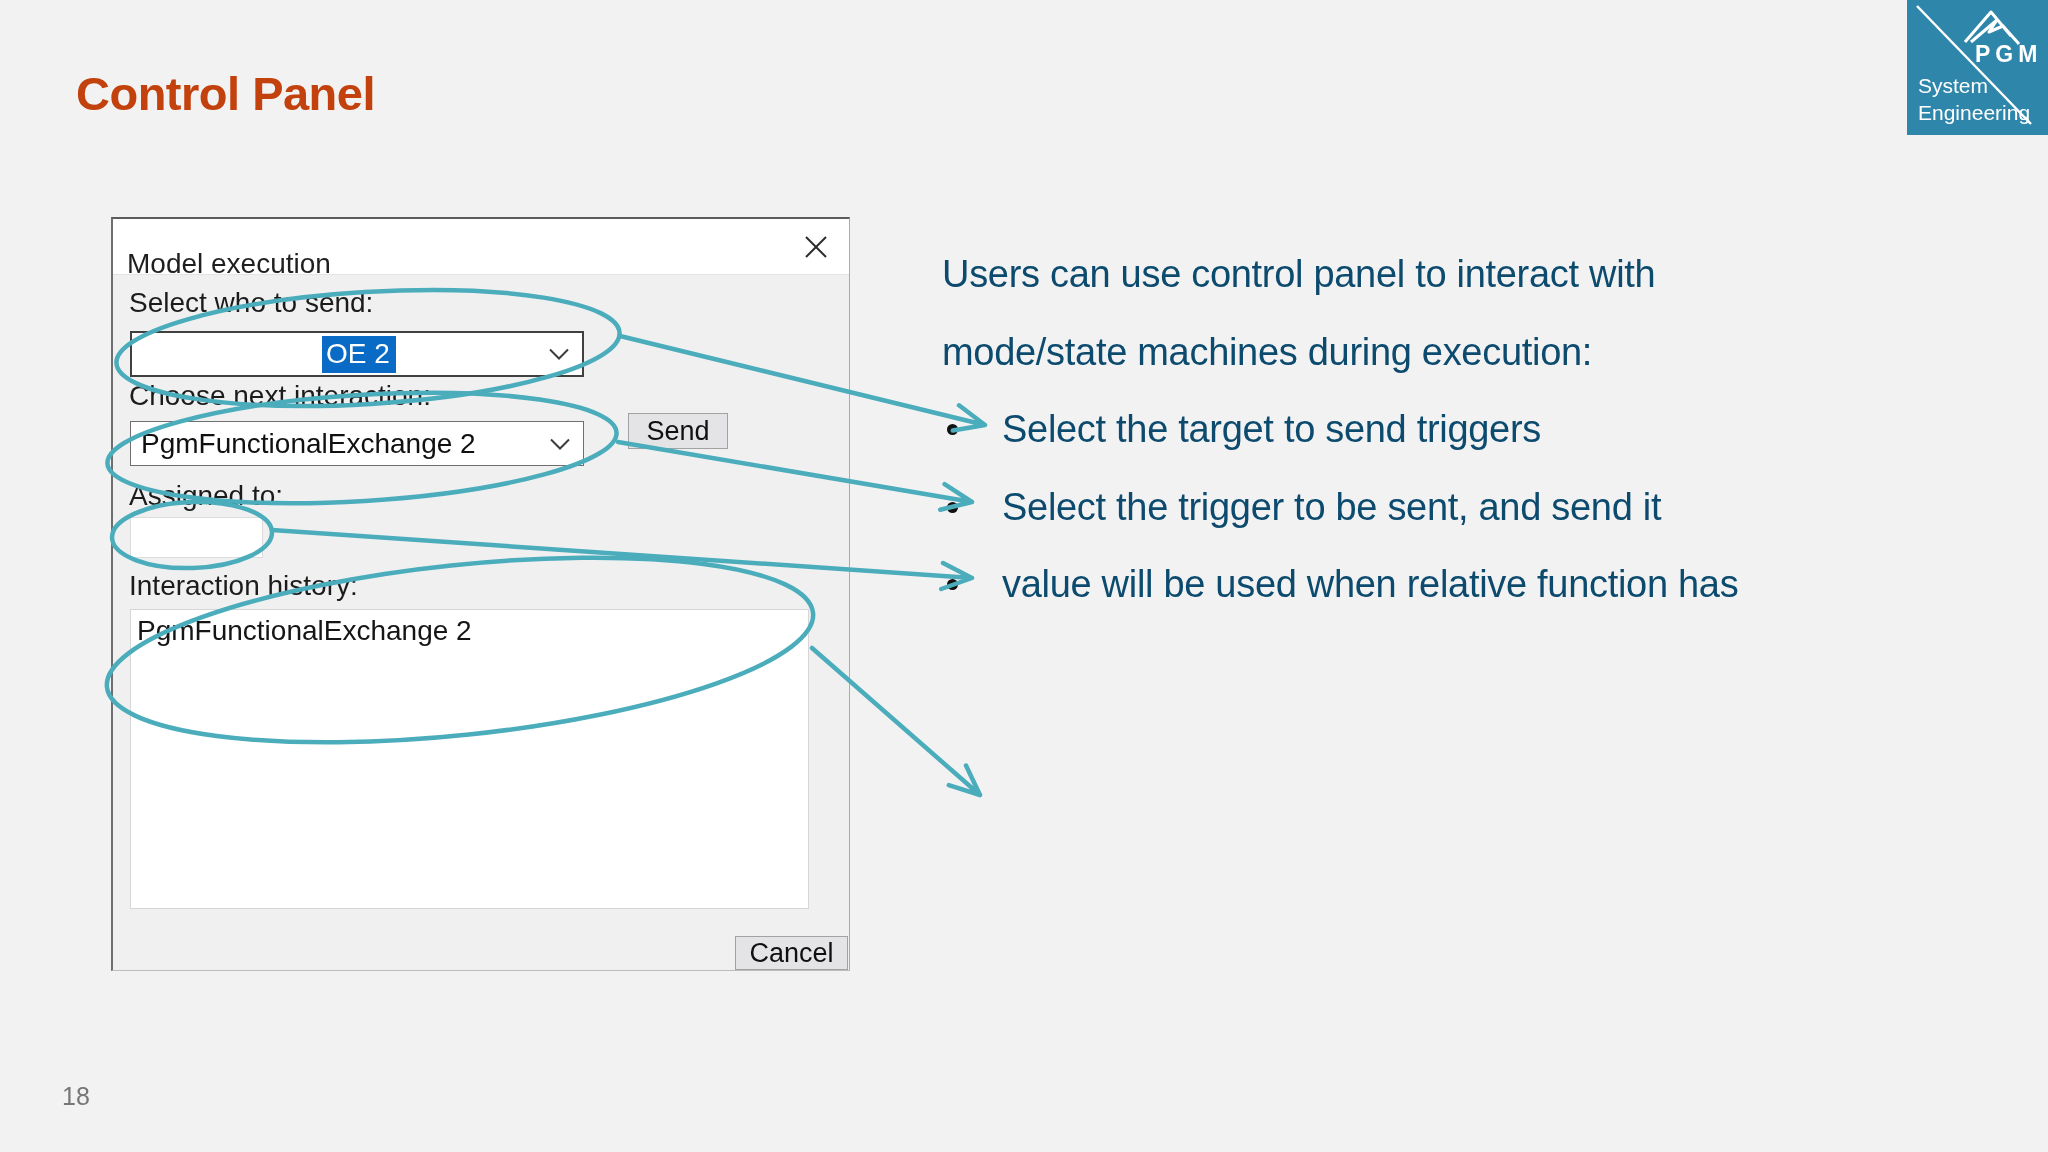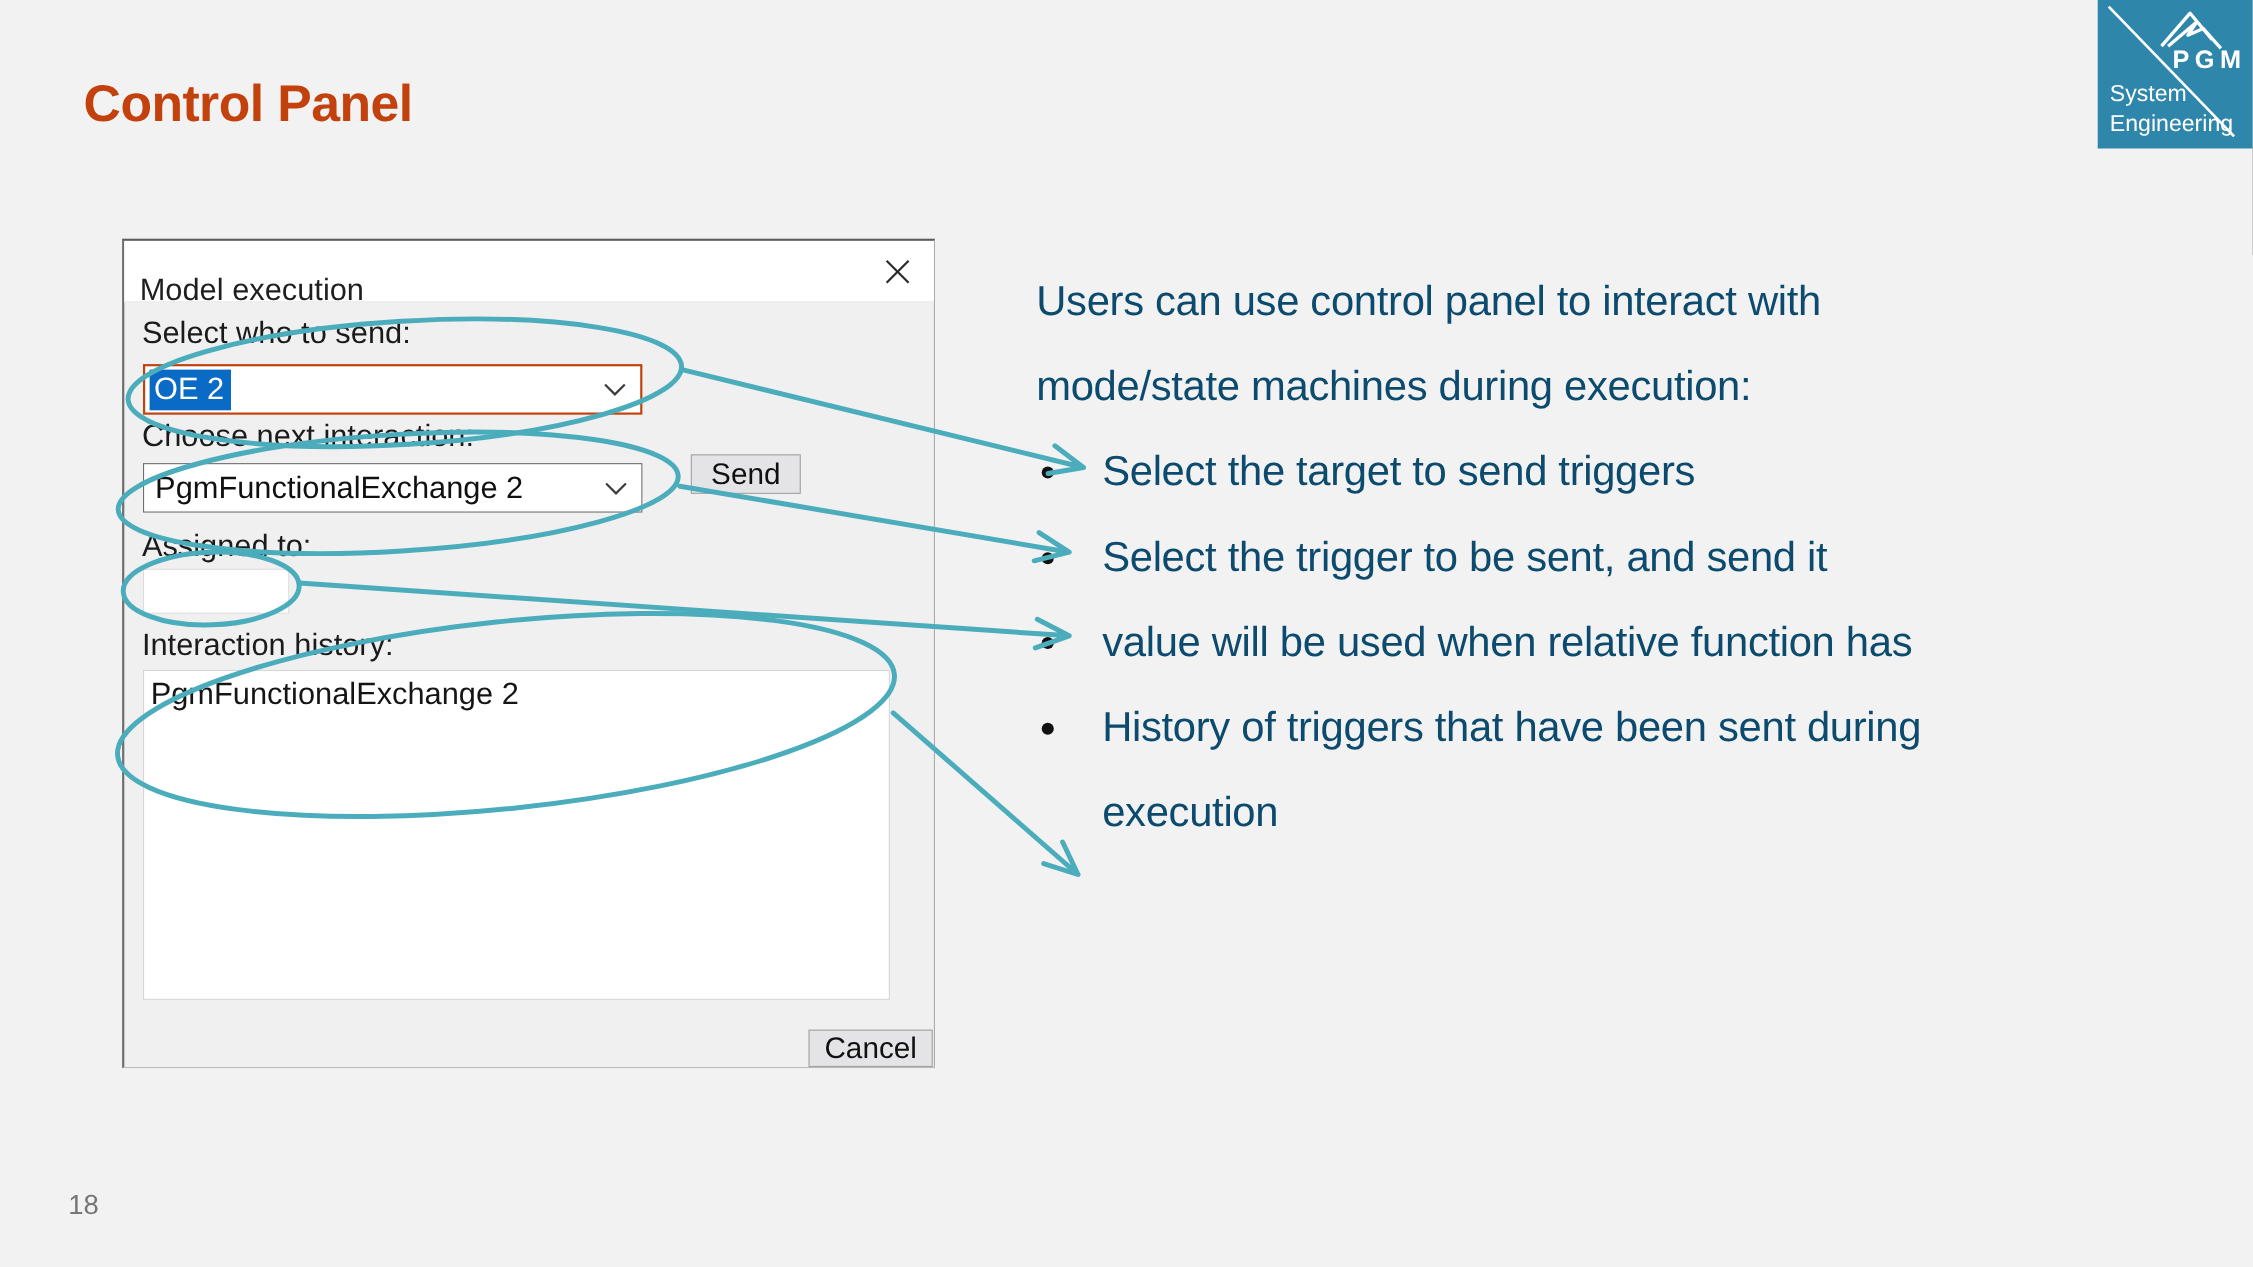--- a/index.html
+++ b/index.html
@@ -41,21 +41,21 @@
   }
   .close-btn{
     position:absolute; right:16px; top:12px; width:34px; height:32px;
     display:flex; align-items:center; justify-content:center; cursor:default;
   }
   .dlg-label{position:absolute; left:16px; font-size:28px; color:#1b1b1b;}
   .combo{
     position:absolute; left:17px; width:454px; height:46px; box-sizing:border-box;
     background:#fff; display:flex; align-items:center;
   }
-  .combo.focused{border:2px solid #c2410c;}
+  .combo.focused{border:2px solid #404040;justify-content:center;}
   .combo.plain{border:1px solid #6f6f6f; height:45px;}
   .combo .val{font-size:28px; color:#101010; margin-left:10px; white-space:nowrap;}
   .combo .val.selected{background:#0a6bc6; color:#fff; margin-left:4px; padding:2px 6px 3px 4px;}
   .combo .chev{position:absolute; right:12px; top:50%; transform:translateY(-50%);}
   .btn{
     position:absolute; box-sizing:border-box; background:#e4e4e6; border:1px solid #a2a2a2;
     font-size:27px; color:#101010; display:flex; align-items:center; justify-content:center;
   }
   .assigned-field{
     position:absolute; left:17px; top:298px; width:133px; height:41px;
@@ -153,25 +153,20 @@
     <div class="bullet">
       <span class="dot"></span>
       <div class="nline">Select the trigger to be sent, and send it</div>
     </div>
 
     <div class="bullet">
       <span class="dot"></span>
       <div class="nline">value will be used when relative function has</div>
     </div>
 
-    <div class="bullet">
-      <span class="dot"></span>
-      <div class="nline">History of triggers that have been sent during</div>
-      <div class="nline">execution</div>
-    </div>
   </div>
 
   <svg class="overlay" width="2048" height="1152" viewBox="0 0 2048 1152" fill="none" stroke="#4badbb" stroke-width="4.5" stroke-linecap="round" stroke-linejoin="round">
     <ellipse cx="368" cy="348" rx="252" ry="56" transform="rotate(-3.5 368 348)"></ellipse>
     <ellipse cx="362" cy="448" rx="255" ry="53" transform="rotate(-3.5 362 448)"></ellipse>
     <ellipse cx="192" cy="535" rx="80" ry="33" transform="rotate(-2 192 535)"></ellipse>
     <ellipse cx="460" cy="650" rx="355" ry="85" transform="rotate(-6 460 650)"></ellipse>
 
     <path d="M620,336 L985,425 M959,405.3 L985,425 L952.8,430.5"></path>
     <path d="M618,442 L972,502 M944.6,484.2 L972,502 L940.2,509.8"></path>

